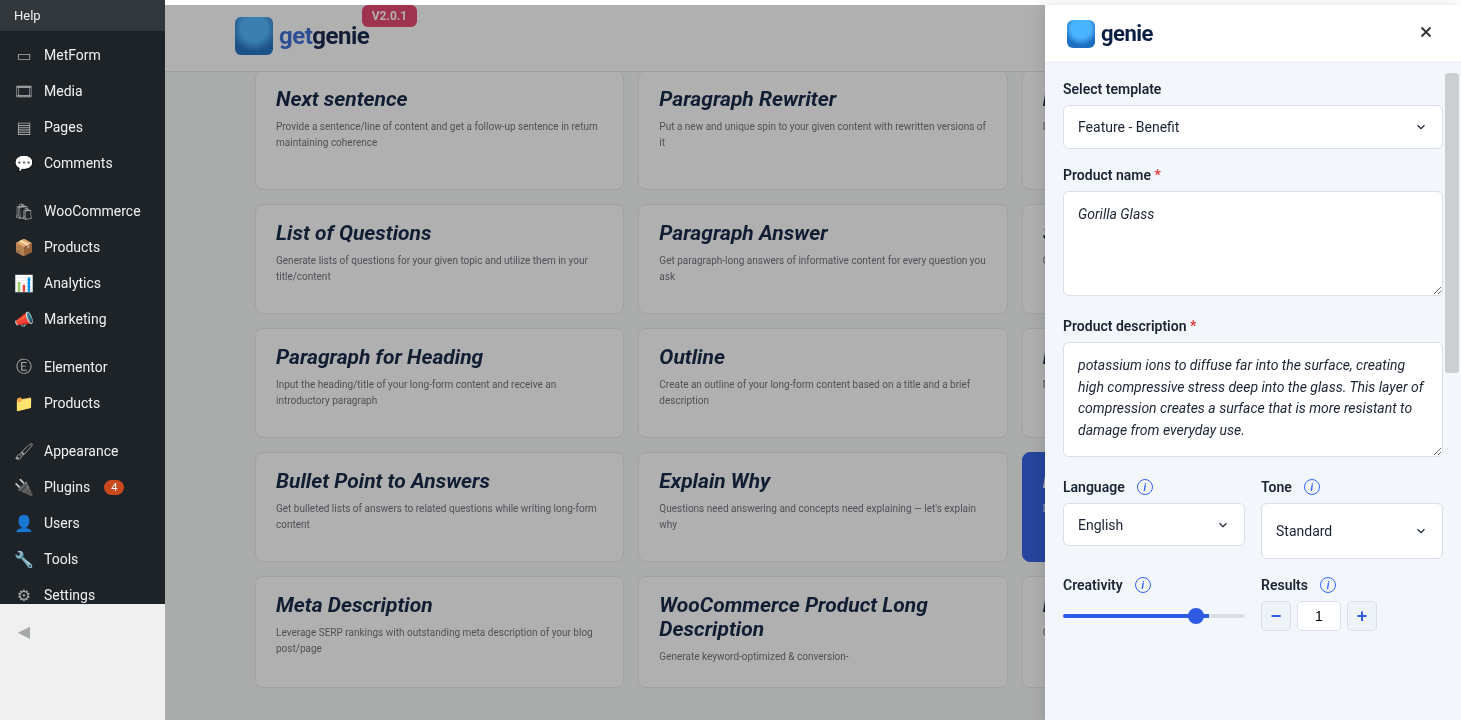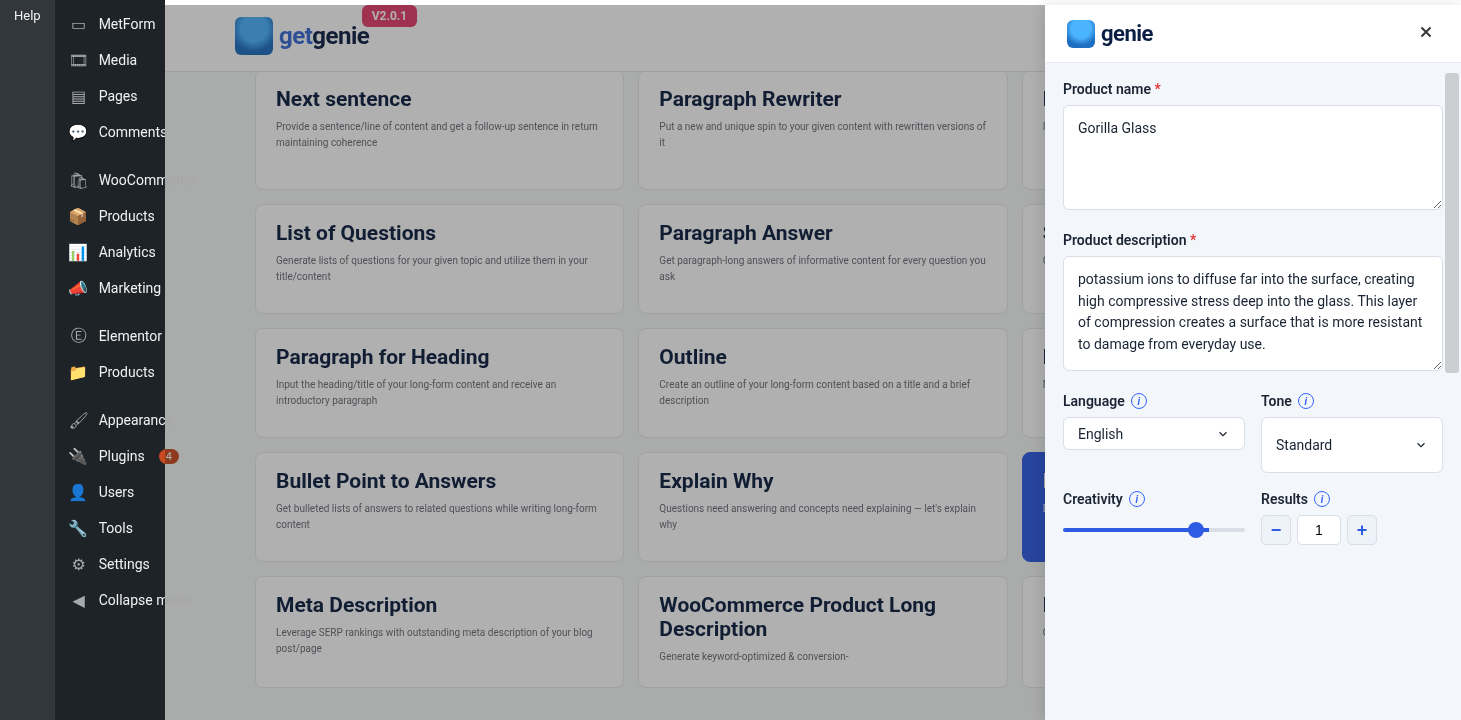--- a/index.html
+++ b/index.html
@@ -11,25 +11,25 @@
       position: relative;
       background: #f0f0f0;
     }
 
     
     .sidebar {
       position: absolute;
       top: 0;
       left: 0;
       width: 165px;
-      height: 720px;
+      height: 604px;
       background: #1d2327;
       color: #f0f0f1;
       display: flex;
-      flex-direction: row;
+      flex-direction: column;
       z-index: 10;
     }
     .sidebar-help {
       background: #32373c;
       padding: 8px 14px;
       font-size: 13px;
       color: #f0f0f1;
     }
     .sidebar-items { flex: 1; padding-top: 6px; }
     .sidebar-item {
@@ -132,20 +132,21 @@
     .card.blue {
       background: #2d5be3;
       color: #fff;
       border-color: #2d5be3;
     }
     .card-title {
       font-size: 21px;
       font-weight: 700;
       color: #0b1e3e;
       margin-bottom: 8px;
+      font-style: italic;
     }
     .card.blue .card-title { color: #fff; }
     .card-desc {
       font-size: 10px;
       color: #6a6e77;
       line-height: 1.55;
     }
     .card.blue .card-desc { color: rgba(255,255,255,0.92); }
 
     
@@ -226,29 +227,30 @@
       display: flex;
       align-items: center;
       justify-content: space-between;
       cursor: pointer;
     }
     .select svg { width: 14px; height: 14px; color: #1a2433; }
     .textarea {
       padding: 12px 14px;
       resize: both;
       line-height: 1.55;
+      font-style: italic;
     }
     .textarea.tall { height: 105px; }
     .textarea.med { height: 115px; }
 
     .row2 { display: grid; grid-template-columns: 1fr 1fr; gap: 16px; }
     .label-with-info {
       display: flex;
       align-items: flex-start;
-      gap: 6px;
+      gap: 12px;
       font-size: 14px;
       font-weight: 600;
       color: #1a2433;
       margin-bottom: 8px;
     }
     .info-icon {
       width: 16px; height: 16px;
       border: 1.5px solid #3366ff;
       color: #3366ff;
       border-radius: 50%;
@@ -501,20 +503,29 @@
     </div>
     <button class="close-btn">
       <svg viewBox="0 0 24 24" fill="none" stroke="currentColor" stroke-width="2.5">
           <path d="M18 6L6 18M6 6l12 12"></path>
         </svg>
     </button>
   </div>
 
   <div class="panel-body">
 
+    <div class="field">
+      <label class="field-label">Select template</label>
+      <div class="select">
+        <span>Feature - Benefit</span>
+        <svg viewBox="0 0 24 24" fill="none" stroke="currentColor" stroke-width="2">
+            <path d="M6 9l6 6 6-6"></path>
+          </svg>
+      </div>
+    </div>
 
     <div class="field">
       <label class="field-label">
         <span>Product name</span> <span class="req">*</span>
       </label>
       <textarea class="textarea tall" style="">Gorilla Glass</textarea>
     </div>
 
     <div class="field">
       <label class="field-label">
@@ -522,21 +533,21 @@
       </label>
       <textarea class="textarea med" style="">potassium ions to diffuse far into the surface, creating high compressive stress deep into the glass. This layer of compression creates a surface that is more resistant to damage from everyday use.</textarea>
     </div>
 
     <div class="row2 field">
       <div>
         <div class="label-with-info">
           <span>Language</span>
           <span class="info-icon">i</span>
         </div>
-        <div class="select" style="height:33px">
+        <div class="select" style="height:43px">
           <span>English</span>
           <svg viewBox="0 0 24 24" fill="none" stroke="currentColor" stroke-width="2">
               <path d="M6 9l6 6 6-6"></path>
             </svg>
         </div>
       </div>
       <div>
         <div class="label-with-info">
           <span>Tone</span>
           <span class="info-icon">i</span>

